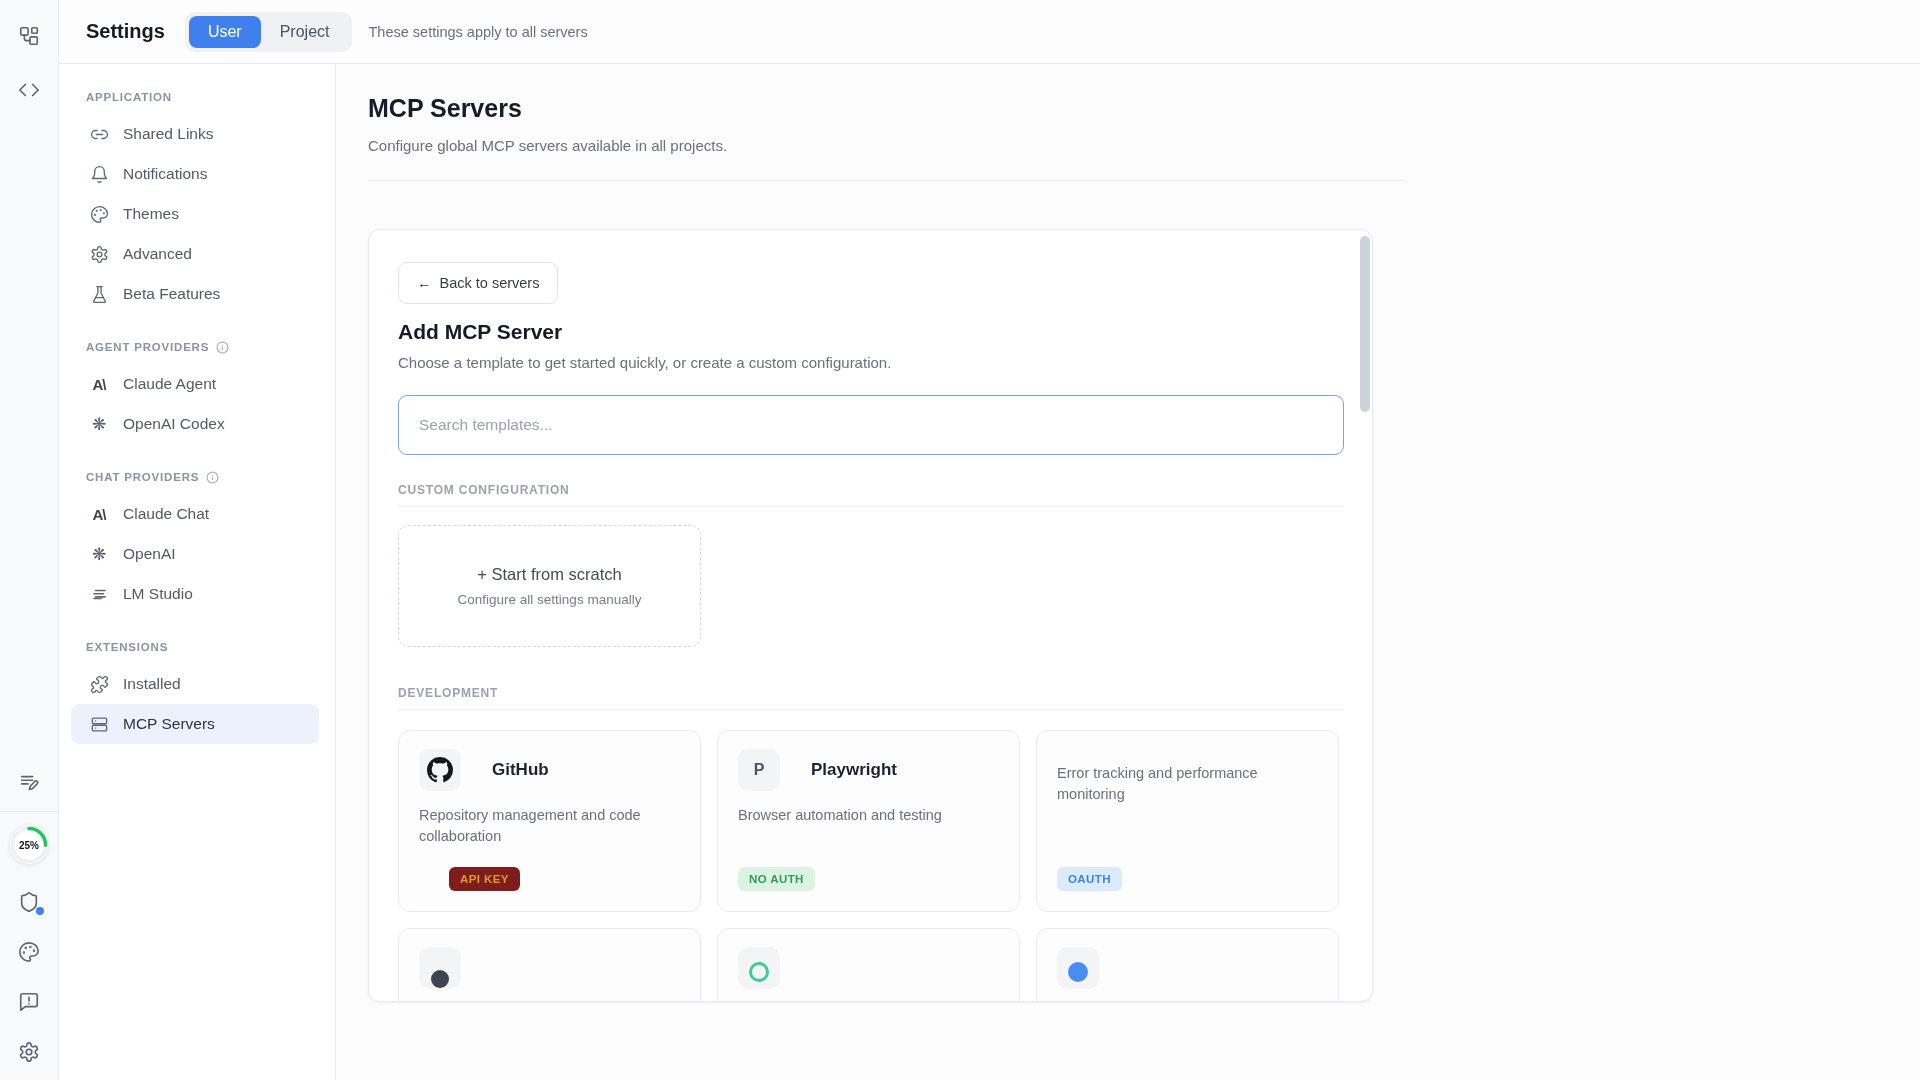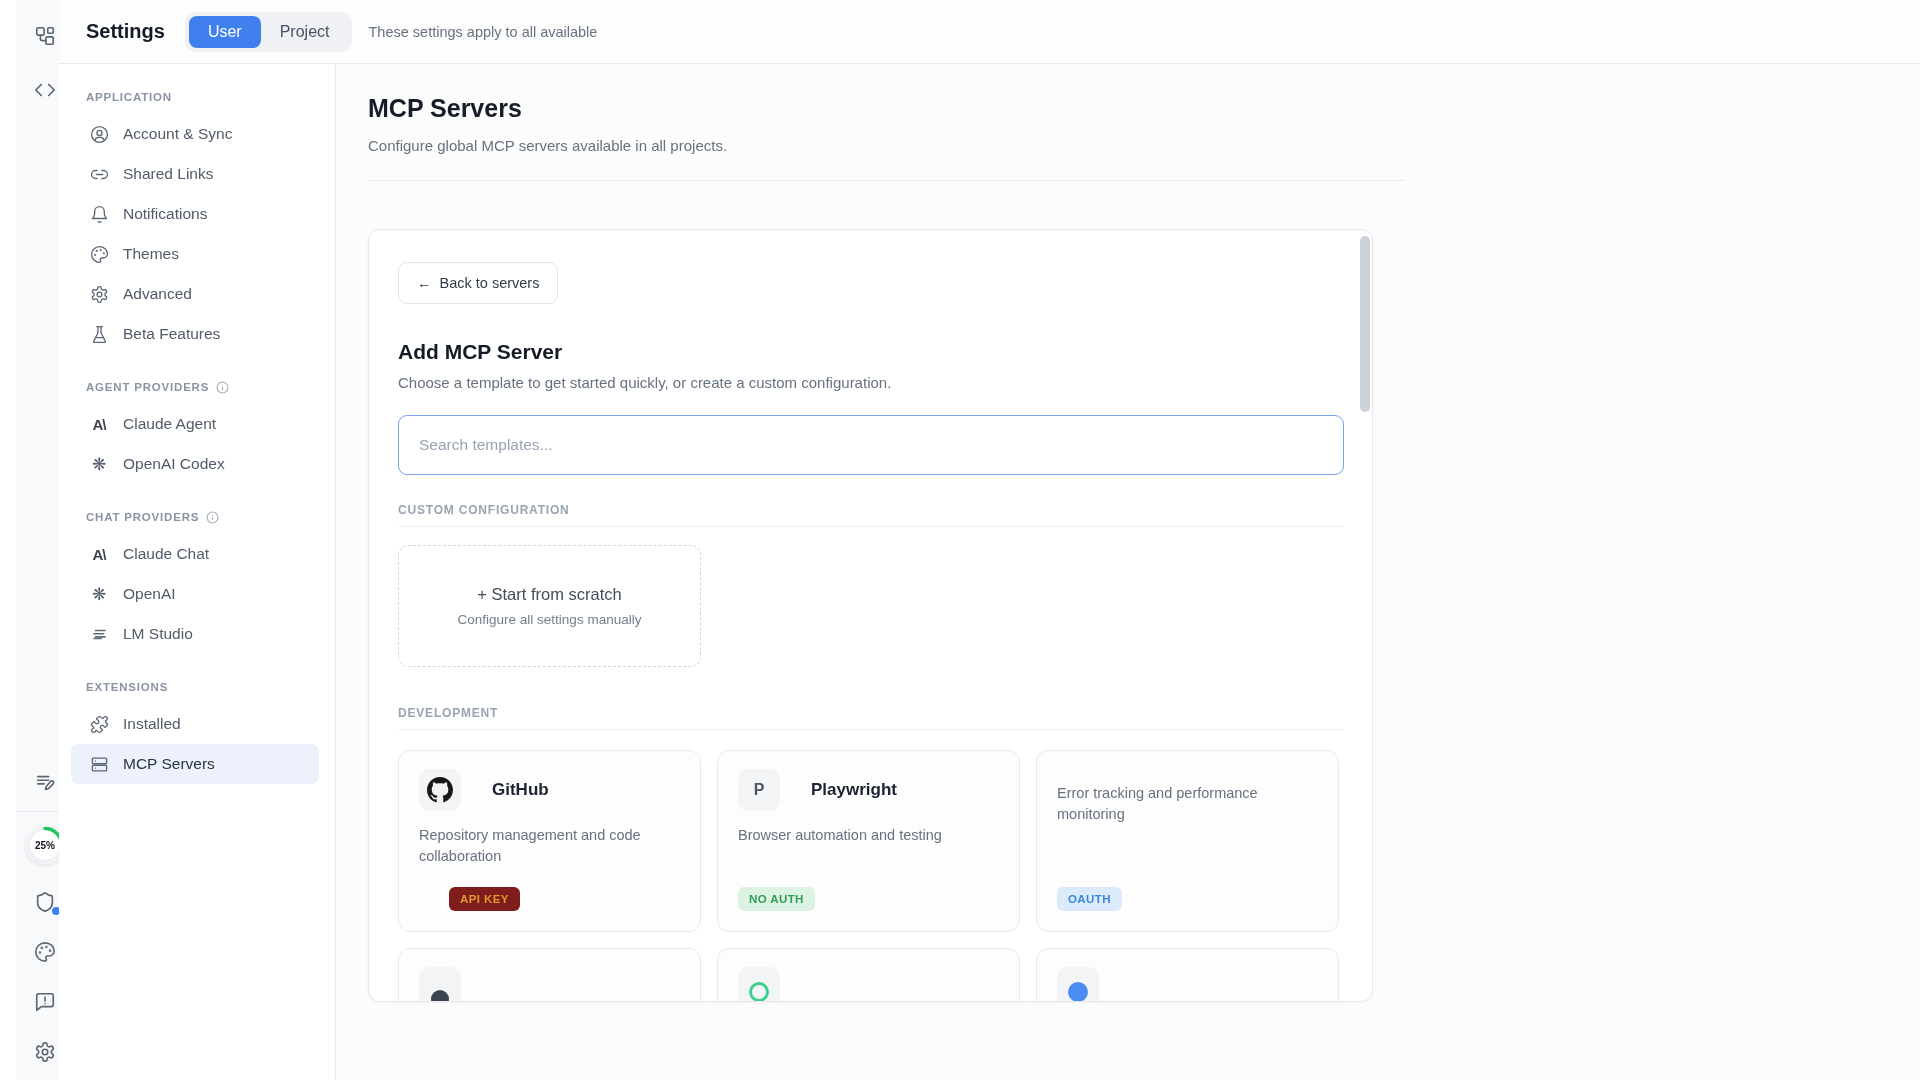--- a/index.html
+++ b/index.html
@@ -1,20 +1,20 @@
 <!DOCTYPE html>
 <html><head>
 <meta charset="utf-8">
 <style>
   * { margin:0; padding:0; box-sizing:border-box; }
   html,body { width:1920px; height:1080px; overflow:hidden; background:#fff;
     font-family:"Liberation Sans","DejaVu Sans",sans-serif; color:#1f2733; }
 
   
-  .rail { position:absolute; left:16px; top:0; width:59px; height:1080px;
+  .rail { position:absolute; left:0; top:0; width:59px; height:1080px;
     background:#f8f9fb; border-right:1px solid #e8eaf0; display:flex; flex-direction:column; align-items:center; }
   .rail-top { padding-top:24px; display:flex; flex-direction:column; align-items:center; gap:30px; }
   .rail-bottom { margin-top:auto; width:100%; display:flex; flex-direction:column; align-items:center; padding-bottom:16px; }
   .rail-icon { width:24px; height:24px; color:#5b6573; display:flex; align-items:center; justify-content:center; cursor:pointer; }
   .rail-divider { width:100%; height:1px; background:#e8eaf0; margin:16px 0 14px; }
   .rail-gap { margin-top:26px; }
   .usage-wrap { position:relative; width:38px; height:38px; border-radius:50%;
     background:#fff; box-shadow:0 1px 4px rgba(16,24,40,.12); display:flex; align-items:center; justify-content:center; }
   .usage-wrap svg { position:absolute; inset:0; }
   .usage-label { font-size:10px; font-weight:700; color:#11151c; position:relative; }
@@ -52,21 +52,21 @@
   .page-subtitle { margin-top:14px; font-size:15px; color:#68717f; }
   .page-divider { margin-top:26px; width:1037px; height:1px; background:#e9ebf0; }
 
   
   .panel { position:relative; margin-top:48px; width:1005px; height:773px; background:#fff;
     border:1px solid #e6e9ef; border-radius:12px; box-shadow:0 1px 3px rgba(16,24,40,.05);
     padding:32px 29px 0; overflow:hidden; }
   .back-btn { display:inline-flex; align-items:center; gap:8px; height:42px; padding:0 18px;
     background:#fff; border:1px solid #dfe3ea; border-radius:9px; font-family:inherit;
     font-size:14.5px; color:#333c4a; cursor:pointer; }
-  .panel-heading { margin-top:36px; font-size:21px; font-weight:700; color:#141a26; }
+  .panel-heading { margin-top:16px; font-size:21px; font-weight:700; color:#141a26; }
   .panel-desc { margin-top:10px; font-size:15px; color:#68717f; }
   .search-input { margin-top:24px; width:946px; height:60px; border:1.5px solid #79a3ec; border-radius:9px;
     padding:0 20px; font-family:inherit; font-size:15.5px; color:#1f2733; background:#fff; outline:none; }
   .search-input::placeholder { color:#98a2b3; }
   .group-label { margin-top:28px; font-size:12px; font-weight:700; letter-spacing:.8px; color:#9aa3b2; }
   .group-divider { margin-top:9px; width:946px; height:1px; background:#eceef2; }
   .scratch-box { margin-top:18px; width:303px; height:122px; border:1.5px dashed #d3d8e0; border-radius:10px;
     display:flex; flex-direction:column; align-items:center; justify-content:center; gap:8px; cursor:pointer; background:#fff; }
   .scratch-title { font-size:16.5px; color:#434c5a; }
   .scratch-sub { font-size:13.5px; color:#747e8d; }
@@ -158,37 +158,27 @@
     </div>
   </div>
 </nav>
 
 <header class="topbar">
   <span class="topbar-title">Settings</span>
   <div class="seg-toggle">
     <button class="seg-btn active">User</button>
     <button class="seg-btn">Project</button>
   </div>
-  <span class="topbar-note">These settings apply to all available</span>
+  <span class="topbar-note">These settings apply to all servers</span>
 </header>
 
 <aside class="sidebar">
 
   <div class="side-section-label">
     <span>APPLICATION</span>
-  </div>
-  <div class="side-item">
-    <span class="si">
-      <svg class="ic" width="19" height="19" viewBox="0 0 24 24" fill="none" stroke="currentColor" stroke-width="1.7" stroke-linecap="round" stroke-linejoin="round">
-          <circle cx="12" cy="12" r="10"></circle>
-          <circle cx="12" cy="10" r="3.2"></circle>
-          <path d="M6.2 19a6.4 6.4 0 0 1 11.6 0"></path>
-        </svg>
-    </span>
-    <span>Account &amp; Sync</span>
   </div>
   <div class="side-item">
     <span class="si">
       <svg class="ic" width="19" height="19" viewBox="0 0 24 24" fill="none" stroke="currentColor" stroke-width="1.7" stroke-linecap="round" stroke-linejoin="round">
           <path d="M9 17H7A5 5 0 0 1 7 7h2"></path>
           <path d="M15 7h2a5 5 0 1 1 0 10h-2"></path>
           <line x1="8" y1="12" x2="16" y2="12"></line>
         </svg>
     </span>
     <span>Shared Links</span>

